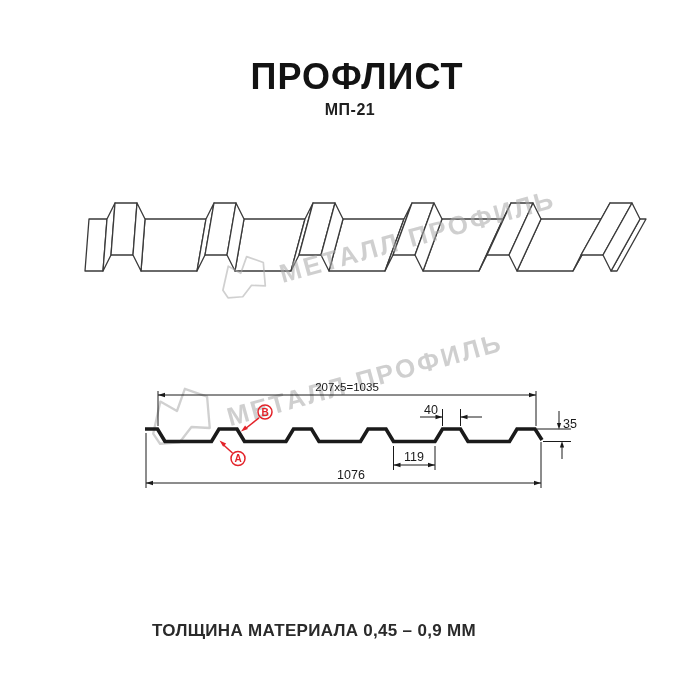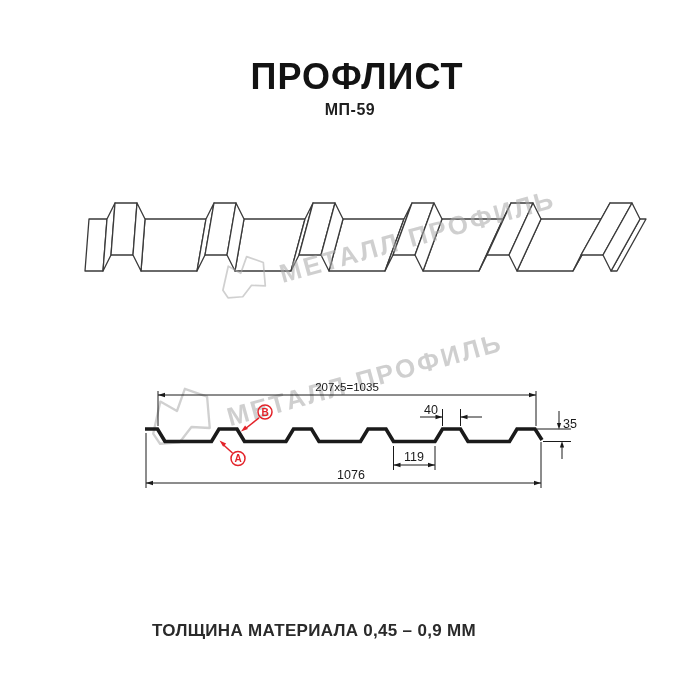--- a/index.html
+++ b/index.html
@@ -22,21 +22,21 @@
   #wm2{left:152px;top:396px;}
   svg text{font-family:"Liberation Sans", sans-serif;fill:#1a1a1a;}
   text.dim{font-size:12.5px;}
   text.dimtop{font-size:11.5px;}
   text.redl{font-size:10px;fill:#e3232a;font-weight:700;}
 </style>
 </head>
 <body>
 
 <div class="title">ПРОФЛИСТ</div>
-<div class="subtitle">МП-59</div>
+<div class="subtitle">МП-21</div>
 
 <svg id="iso" width="575" height="105" viewBox="0 0 575 105">
     <polygon points="9,79 27,79 31,27 13,27" fill="#ffffff" stroke="#3a3a3a" stroke-width="1.3" stroke-linejoin="round"></polygon>
     <polygon points="65,79 121,79 130,27 69,27" fill="#ffffff" stroke="#3a3a3a" stroke-width="1.3" stroke-linejoin="round"></polygon>
     <polygon points="159,79 215,79 229,27 168,27" fill="#ffffff" stroke="#3a3a3a" stroke-width="1.3" stroke-linejoin="round"></polygon>
     <polygon points="253,79 309,79 328,27 267,27" fill="#ffffff" stroke="#3a3a3a" stroke-width="1.3" stroke-linejoin="round"></polygon>
     <polygon points="347,79 403,79 427,27 366,27" fill="#ffffff" stroke="#3a3a3a" stroke-width="1.3" stroke-linejoin="round"></polygon>
     <polygon points="441,79 497,79 526,27 465,27" fill="#ffffff" stroke="#3a3a3a" stroke-width="1.3" stroke-linejoin="round"></polygon>
     <polygon points="535,79 541,79 570,27 564,27" fill="#ffffff" stroke="#3a3a3a" stroke-width="1.3" stroke-linejoin="round"></polygon>
     <polygon points="27,79 35,63 39,11 31,27" fill="#ffffff" stroke="#3a3a3a" stroke-width="1.3" stroke-linejoin="round"></polygon>

